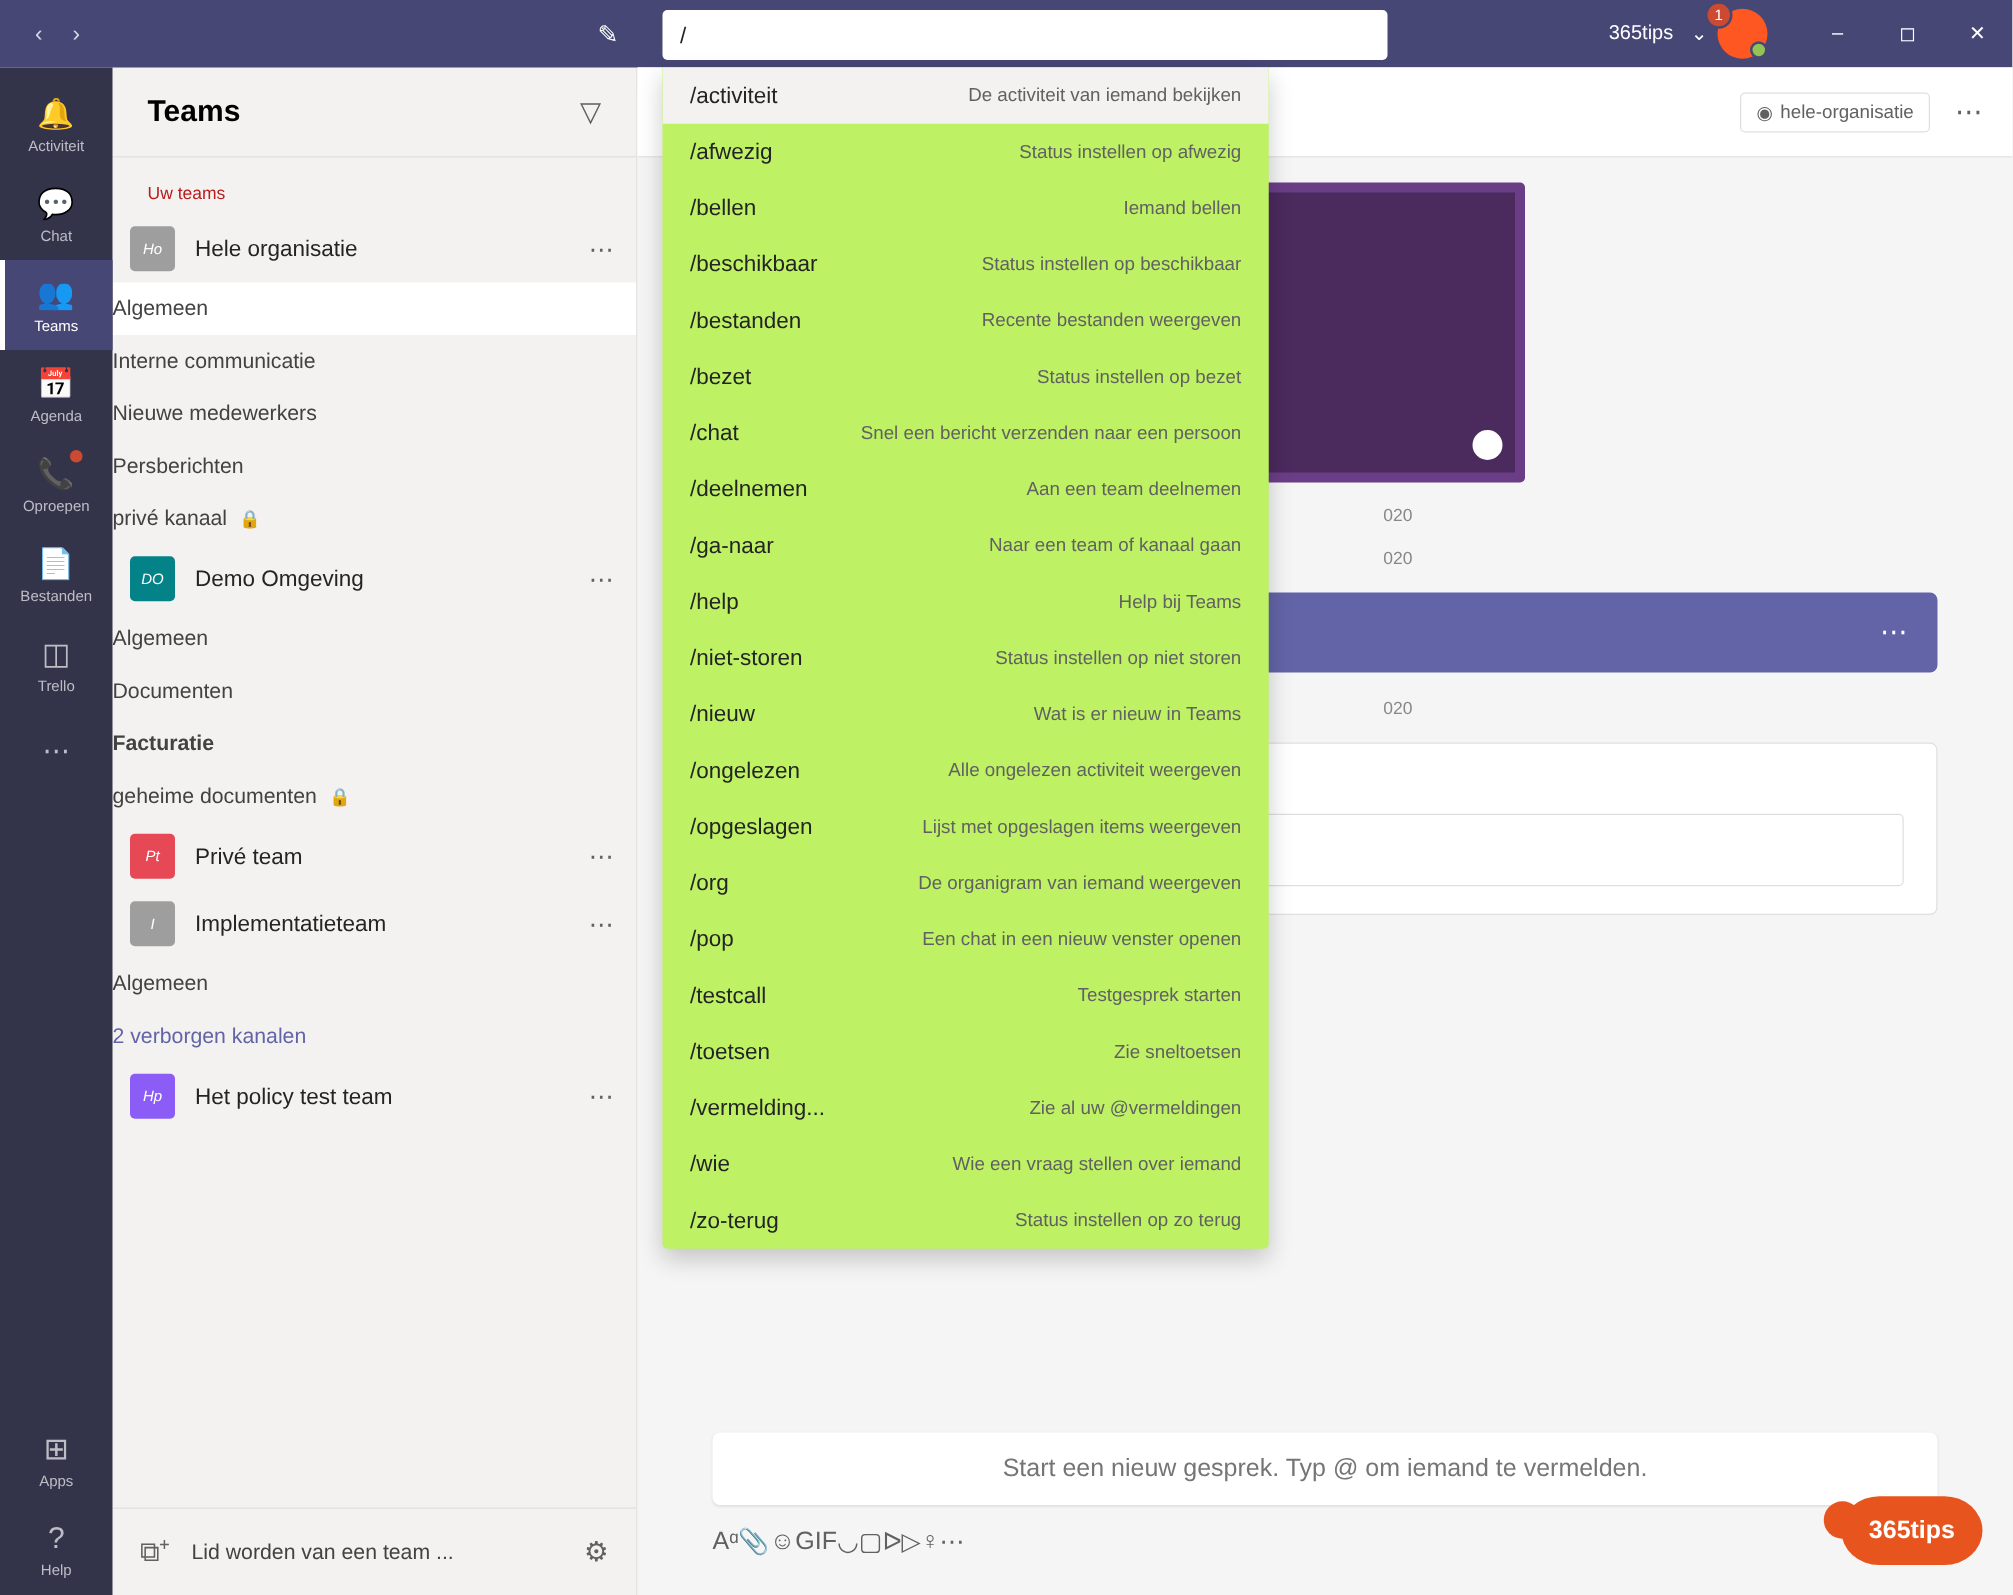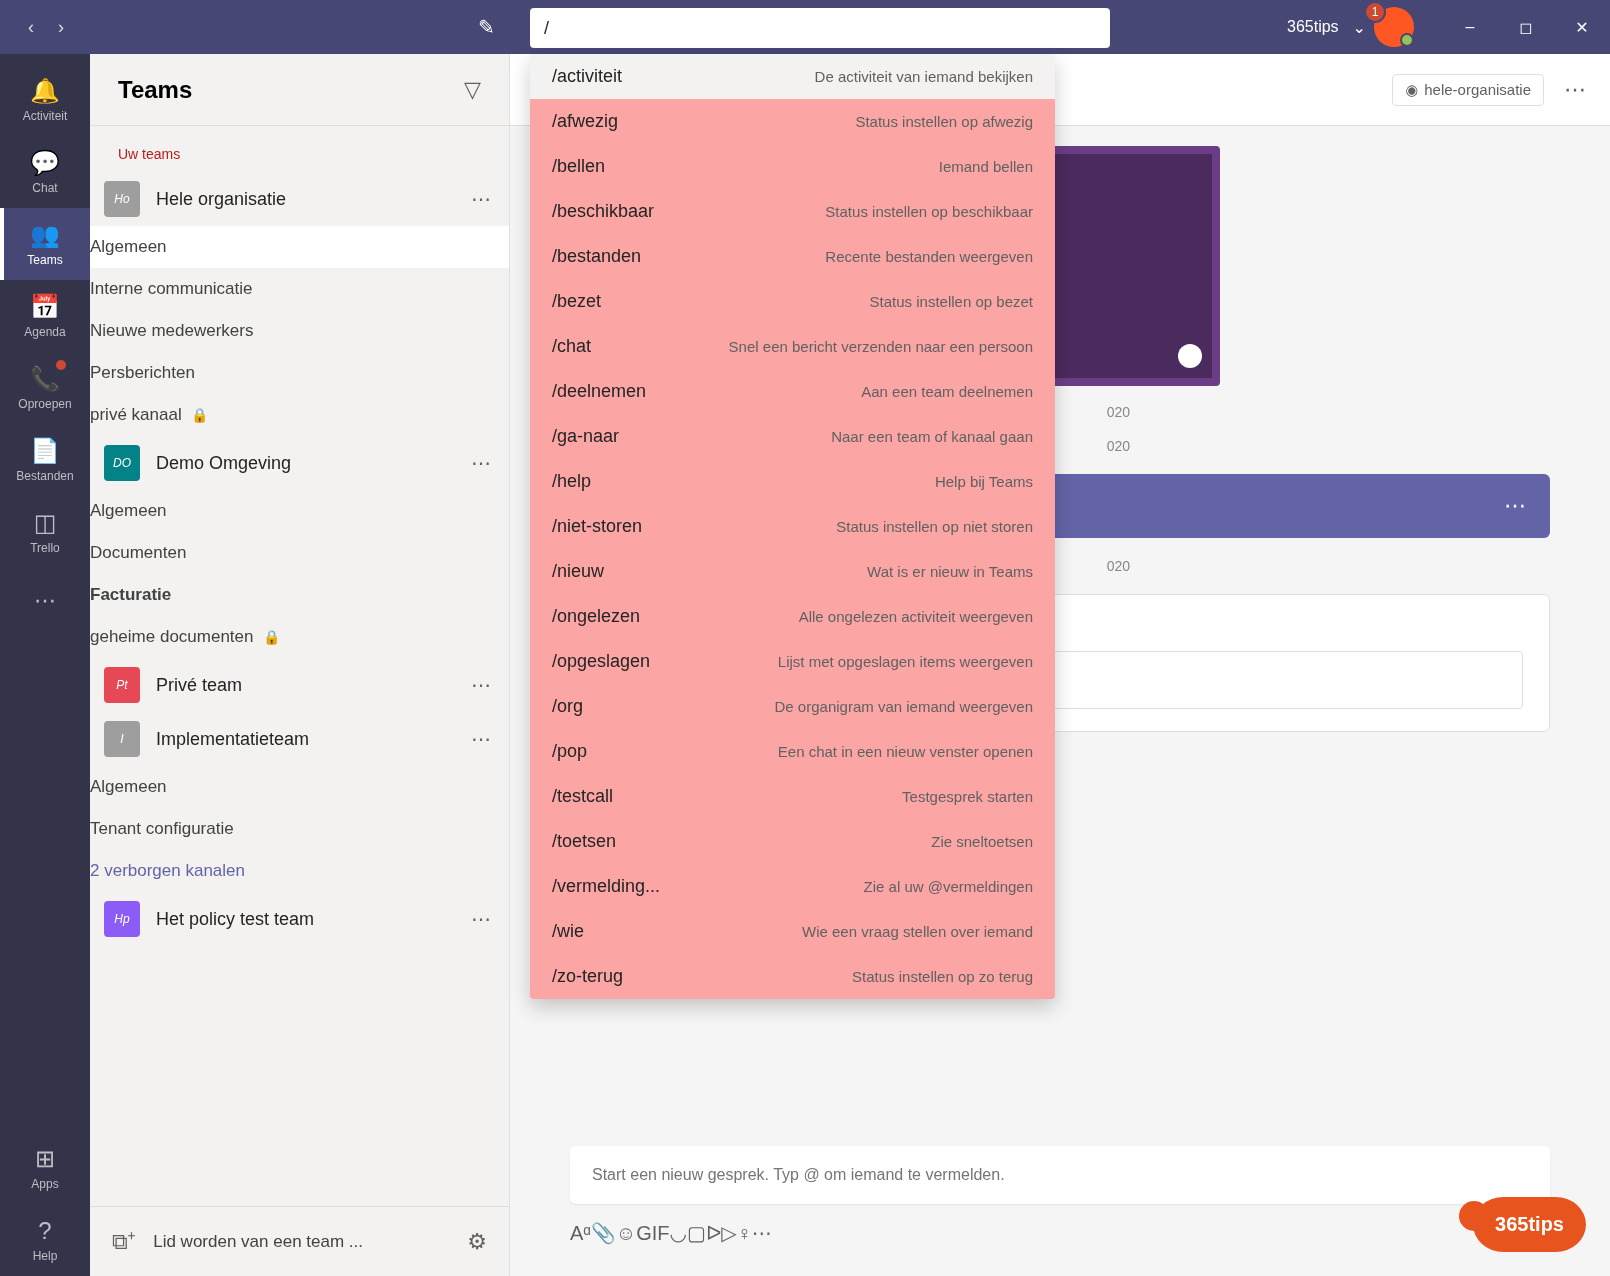--- a/index.html
+++ b/index.html
@@ -58,25 +58,25 @@
 .gif-card { width: 260px; height: 240px; background: #4b2a5e; border: 8px solid #6b3d86; border-radius: 4px; margin-left: 420px; margin-bottom: 14px; position: relative; overflow: hidden; }
 .gif-card::after { content: ""; position: absolute; right: 10px; bottom: 10px; width: 24px; height: 24px; background: #fff; border-radius: 50%; }
 .date-sep { text-align: right; font-size: 14px; color: #888; margin: 18px 420px 18px 0; }
 .bar-msg { height: 64px; background: #6264a7; border-radius: 6px; margin: 20px 0 20px 60px; display: flex; align-items: center; justify-content: flex-end; padding-right: 24px; color: #fff; font-size: 22px; }
 .sys-box { background: #fff; border: 1px solid #e1dfdd; border-radius: 6px; margin: 20px 0 20px 60px; padding: 22px 26px; }
 .sys-line { font-size: 17px; color: #424242; }
 .reply-row { display: flex; align-items: center; gap: 10px; font-size: 16px; color: #616161; margin: 8px 0 20px 62px; }
 
 .composer { margin: 0 60px 30px 60px; }
 .compose-input { background: #fff; border-radius: 6px; height: 58px; display: flex; align-items: center; padding: 0 22px; box-shadow: 0 1px 2px rgba(0,0,0,.08); }
-.compose-input input { border: none; outline: none; font-size: 16px; width: 100%; color: #616161; }
+.compose-input input { border: none; outline: none; font-size: 20px; width: 100%; color: #616161; text-align: center; }
 .compose-tools { display: flex; align-items: center; margin-top: 16px; font-size: 20px; color: #616161; }
 .compose-tools .send { margin-left: auto; font-size: 22px; cursor: pointer; }
 
-.dropdown { position: absolute; left: 530px; top: 54px; width: 525px; background: #fca5a5; box-shadow: 0 8px 20px rgba(0,0,0,.2); border-radius: 0 0 4px 4px; z-index: 50; max-height: 1040px; overflow: hidden; }
+.dropdown { position: absolute; left: 530px; top: 54px; width: 485px; background: #bef264; box-shadow: 0 8px 20px rgba(0,0,0,.2); border-radius: 0 0 4px 4px; z-index: 50; max-height: 1040px; overflow: hidden; }
 .dd-item { display: flex; align-items: center; justify-content: space-between; padding: 12px 22px; cursor: pointer; }
 .dd-item:first-child { background: #f3f2f1; }
 .dd-item .cmd { font-size: 18px; color: #242424; }
 .dd-item .desc { font-size: 15px; color: #616161; text-align: center; }
 
 .brand-badge { position: absolute; right: 24px; bottom: 24px; background: #e8541e; color: #fff; border-radius: 40px 40px 40px 40px / 36px 36px 36px 36px; padding: 16px 22px; font-size: 20px; font-weight: 600; z-index: 5; }
 .brand-badge::before { content: ""; position: absolute; left: -14px; top: 4px; width: 30px; height: 30px; background: #e8541e; border-radius: 50%; }
 </style>
 </head>
 <body>
@@ -200,23 +200,20 @@
           <span class="tname">Privé team</span>
           <span class="more">⋯</span>
         </div>
         <div class="team-row">
           <span class="sq" style="background:#9e9e9e">I</span>
           <span class="tname">Implementatieteam</span>
           <span class="more">⋯</span>
         </div>
         <div class="channel">
           <span>Algemeen</span>
-        </div>
-        <div class="channel">
-          <span>Tenant configuratie</span>
         </div>
         <div class="channel link">
           <span>2 verborgen kanalen</span>
         </div>
         <div class="team-row">
           <span class="sq" style="background:#8b5cf6">Hp</span>
           <span class="tname">Het policy test team</span>
           <span class="more">⋯</span>
         </div>
       </div>

